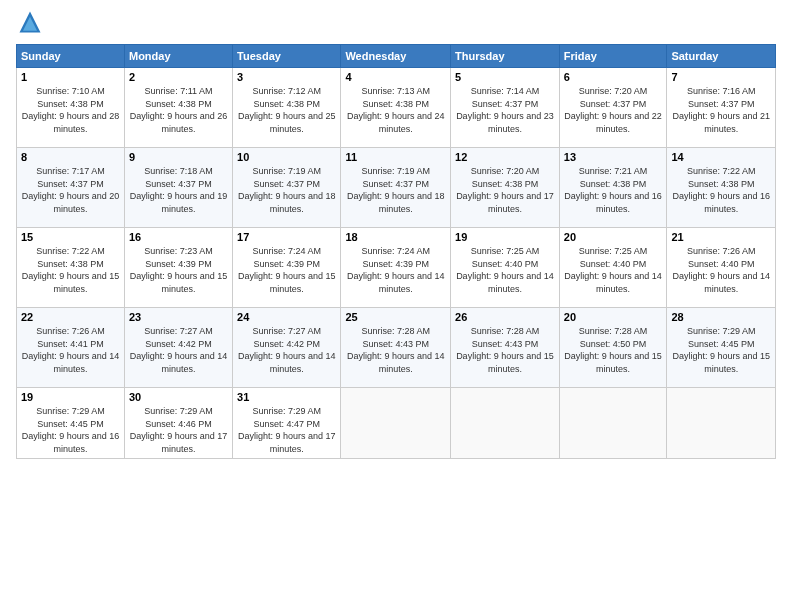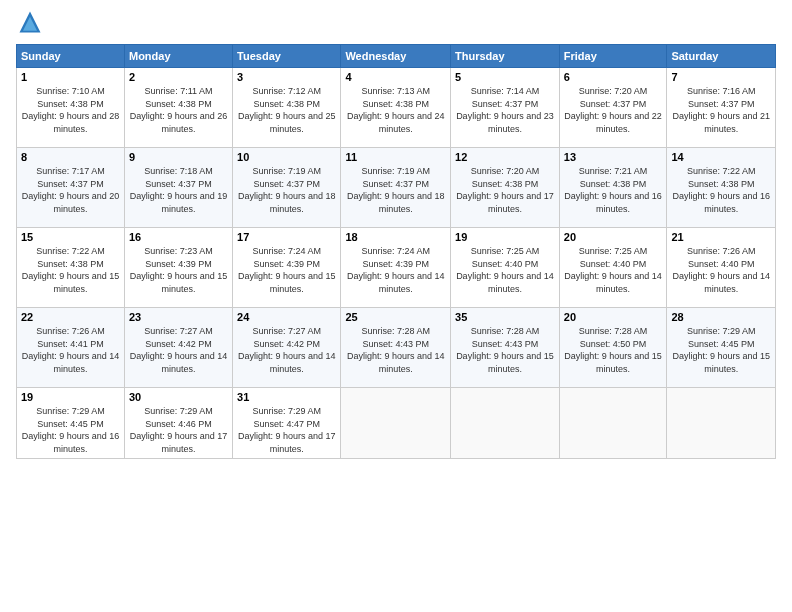--- a/index.html
+++ b/index.html
@@ -329,21 +329,21 @@
       </td>
           <td>
         <span class="day-number">25</span>
         <div class="day-info">
           <span>Sunrise: 7:28 AM</span><br>
           <span>Sunset: 4:43 PM</span><br>
           <span>Daylight: 9 hours and 14 minutes.</span>
         </div>
       </td>
           <td>
-        <span class="day-number">35</span>
+        <span class="day-number">26</span>
         <div class="day-info">
           <span>Sunrise: 7:28 AM</span><br>
           <span>Sunset: 4:43 PM</span><br>
           <span>Daylight: 9 hours and 15 minutes.</span>
         </div>
       </td>
           <td>
         <span class="day-number">20</span>
         <div class="day-info">
           <span>Sunrise: 7:28 AM</span><br>

